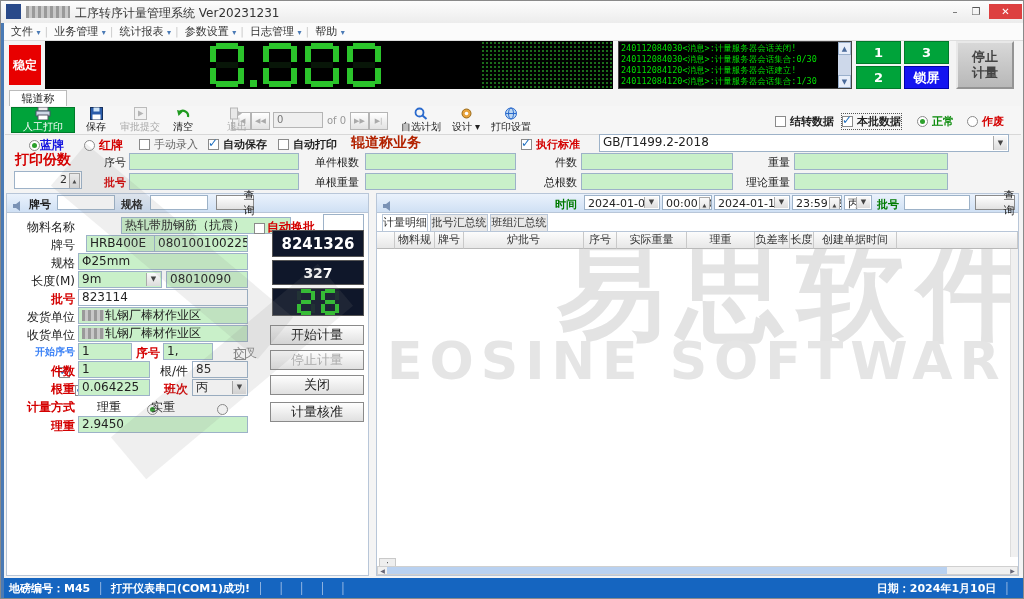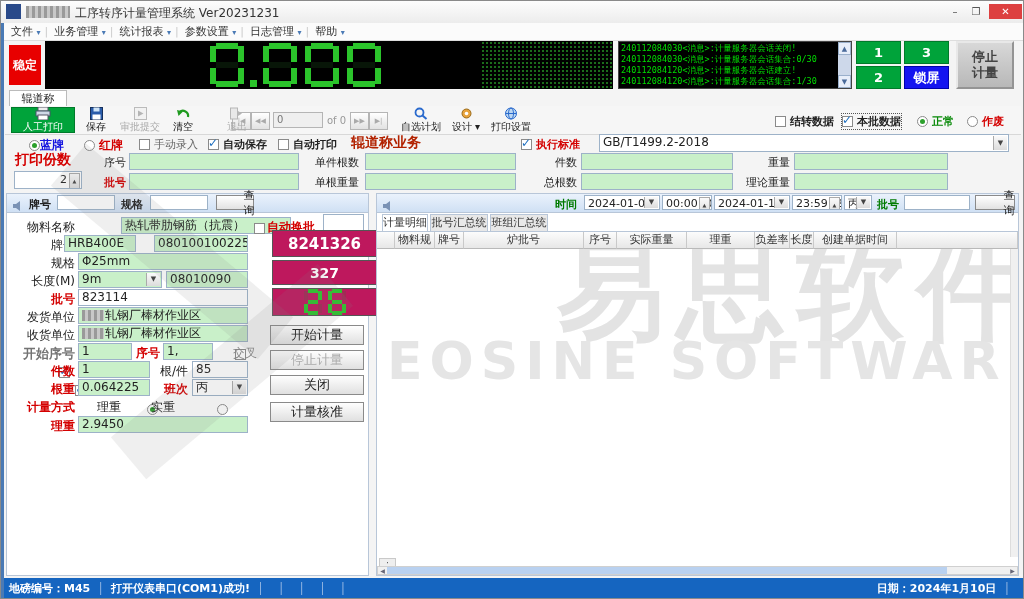--- a/index.html
+++ b/index.html
@@ -74,21 +74,21 @@
   .bigd .sg2{left:6px;right:6px;top:19px;height:6px;}
   .segdot.bigd{width:7px;height:7px;margin:0 2px;background:#2bc42b;display:inline-block;}
   .segdigit.smd{width:18px;height:26px;margin:0 3px;}
   .smd .sa{left:4px;right:4px;top:0;height:4px;}
   .smd .sb{right:0;top:2px;width:4px;height:9px;}
   .smd .sc{right:0;bottom:2px;width:4px;height:9px;}
   .smd .sd{left:4px;right:4px;bottom:0;height:4px;}
   .smd .se{left:0;bottom:2px;width:4px;height:9px;}
   .smd .sf{left:0;top:2px;width:4px;height:9px;}
   .smd .sg2{left:4px;right:4px;top:11px;height:4px;}
-  .blackdisp{position:absolute;left:265px;width:105px;background:#be185d;border:1px solid #555;color:#fff;font-weight:bold;display:flex;align-items:center;justify-content:center;box-sizing:border-box;}
+  .blackdisp{position:absolute;left:265px;width:92px;background:#0f172a;border:1px solid #555;color:#fff;font-weight:bold;display:flex;align-items:center;justify-content:center;box-sizing:border-box;}
   .sidebtn{position:absolute;left:263px;width:94px;height:20px;background:linear-gradient(#fefefe,#e0e0e0);border:1px solid #8a8a8a;font-size:13px;color:#222;display:flex;align-items:center;justify-content:center;box-sizing:border-box;}
   .sidebtn.disb{color:#aaa;}
   
   .thc{position:absolute;top:0;height:17px;border-right:1px solid #c9c9c9;border-bottom:1px solid #b9b9b9;background:linear-gradient(#fcfcfc,#e7e7e7);font-size:11px;text-align:center;line-height:16px;color:#333;box-sizing:border-box;overflow:hidden;}
   .rtab{position:absolute;top:0;height:17px;font-size:11px;text-align:center;line-height:16px;border:1px solid #b8c6d8;border-bottom:none;background:#e8e8e8;color:#333;box-sizing:border-box;}
   .rtab.active{background:#fff;}
   #watermark-cn{position:absolute;left:180px;top:-30px;font-size:108px;font-weight:bold;color:#e3e3e3;letter-spacing:12px;white-space:nowrap;pointer-events:none;}
   #watermark-en{position:absolute;left:10px;top:82px;font-size:52px;font-weight:bold;color:#e5e5e5;letter-spacing:7px;white-space:nowrap;pointer-events:none;}
   .chev{position:absolute;background:rgba(130,130,130,0.13);pointer-events:none;z-index:6;}
   
@@ -370,21 +370,21 @@
 
     
     <div class="abs flabel" style="left:0;top:25px;width:68px;font-size:12px;">物料名称</div>
     <div class="abs input ginput" style="left:71px;top:23px;width:170px;font-size:12px;margin-left:43px;">热轧带肋钢筋（抗震）</div>
     <span class="cb abs" style="left:247px;top:25px;"></span>
     <span class="abs lbl" style="left:260px;top:25px;color:#d40000;font-weight:bold;font-size:12px;">自动换批</span>
     <div class="abs input" style="left:316px;top:20px;width:41px;height:18px;"></div>
 
     
     <div class="abs flabel" style="left:0;top:43px;width:68px;font-size:12px;">牌号</div>
-    <div class="abs input ginput" style="left:57px;top:41px;width:72px;font-size:12px;">HRB400E</div>
+    <div class="abs input ginput" style="left:79px;top:41px;width:80px;font-size:12px;">HRB400E</div>
     <div class="abs input ginput" style="left:147px;top:41px;width:94px;font-size:12px;">0801001002250</div>
     
     <div class="abs flabel" style="left:0;top:61px;width:68px;font-size:12px;">规格</div>
     <div class="abs input ginput" style="left:71px;top:59px;width:170px;font-size:12px;">Φ25mm</div>
     
     <div class="abs flabel" style="left:0;top:79px;width:68px;font-size:12px;">长度(M)</div>
     <div class="abs input ginput" style="left:71px;top:77px;width:84px;font-size:12px;">
       <span>9m</span>
       <span class="ddarrow">▼</span>
     </div>
@@ -398,21 +398,21 @@
       <span class="blurblock" style="width:22px;height:11px;margin-right:1px;flex:none;"></span>
       <span>轧钢厂棒材作业区</span>
     </div>
     
     <div class="abs flabel" style="left:0;top:133px;width:68px;font-size:12px;">收货单位</div>
     <div class="abs input ginput" style="left:71px;top:131px;width:170px;font-size:12px;display:flex;align-items:center;">
       <span class="blurblock" style="width:22px;height:11px;margin-right:1px;flex:none;"></span>
       <span>轧钢厂棒材作业区</span>
     </div>
     
-    <div class="abs flabel" style="left:0;top:151px;width:68px;font-size:13px;color:#737373;font-weight:bold;">开始序号</div>
+    <div class="abs flabel" style="left:0;top:151px;width:68px;font-size:10px;color:#3b82f6;font-weight:bold;">开始序号</div>
     <div class="abs input ginput" style="left:71px;top:149px;width:54px;font-size:12px;">1</div>
     <div class="abs flabel" style="left:127px;top:151px;width:26px;color:#d40000;font-weight:bold;font-size:12px;">序号</div>
     <div class="abs input ginput" style="left:156px;top:149px;width:50px;font-size:12px;">1,</div>
     <span class="cb abs" style="left:212px;top:151px;"></span>
     <span class="abs lbl graylbl" style="left:226px;top:151px;font-size:12px;">交叉</span>
     
     <span class="cb checked abs" style="left:20px;top:169px;"></span>
     <div class="abs flabel" style="left:34px;top:169px;width:34px;font-size:12px;color:#d40000;font-weight:bold;">件数</div>
     <div class="abs input ginput" style="left:71px;top:167px;width:72px;font-size:12px;">1</div>
     <div class="abs flabel" style="left:145px;top:169px;width:36px;font-size:12px;">根/件</div>

